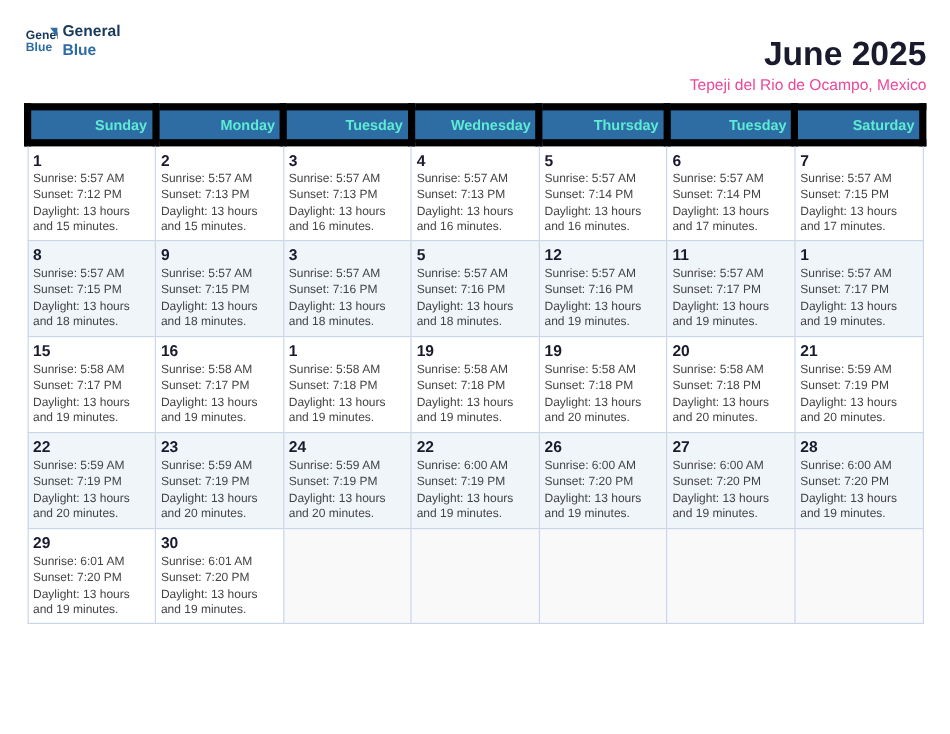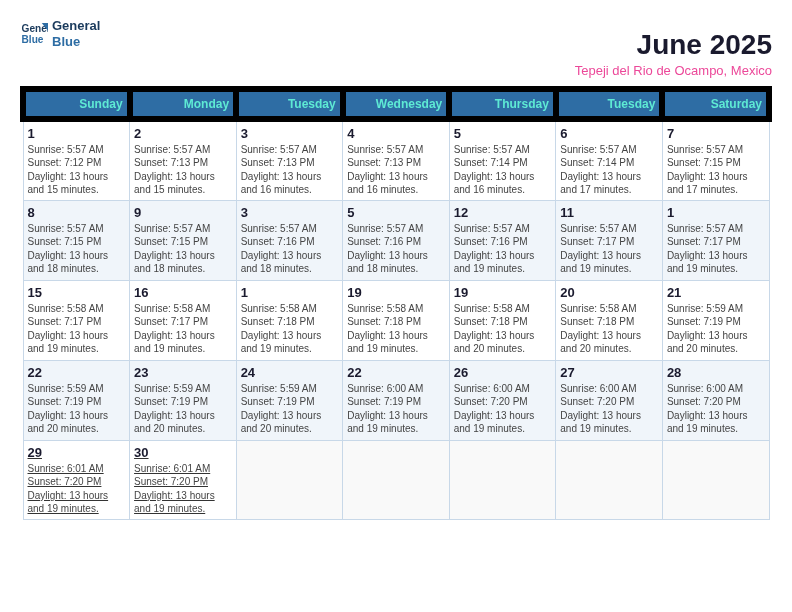--- a/index.html
+++ b/index.html
@@ -82,21 +82,20 @@
     .day-info {
       font-size: 10px;
       color: #444;
       line-height: 1.35;
     }
     .empty-cell {
       background: #f9f9f9 !important;
     }
     .last-row td {
       height: 68px;
-      text-decoration: underline;
     }
   </style>
 </head>
 <body>
 
 <div class="page">
   <div class="header">
     <div class="logo">
       <svg class="logo-icon" viewBox="0 0 36 36" xmlns="http://www.w3.org/2000/svg">
         <text x="2" y="16" font-size="13" font-weight="bold" fill="#1a3a5c" font-family="Arial">General</text>

